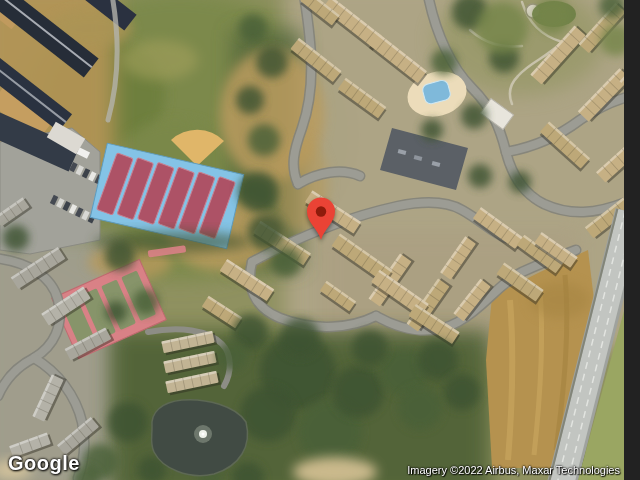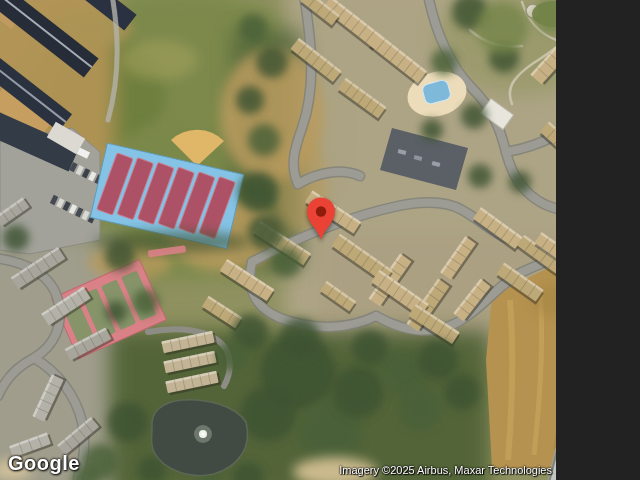--- a/index.html
+++ b/index.html
@@ -1,17 +1,17 @@
 <!DOCTYPE html>
 <html><head>
 <meta charset="utf-8">
 <style>
   html,body{margin:0;padding:0;background:#222;}
   .stage{
-    width:556px;height:480px;position:relative;overflow:hidden;
+    width:624px;height:480px;position:relative;overflow:hidden;
     background:#8f9160;font-family:"Liberation Sans",sans-serif;
   }
   .stage svg.base{position:absolute;left:0;top:0;display:block;}
   .pin{
     position:absolute;width:30px;height:44px;z-index:40;
     filter:drop-shadow(0 2px 2px rgba(0,0,0,.45));
   }
   .google-logo{
     position:absolute;left:8px;bottom:5px;z-index:50;
     color:#fff;font-size:20px;font-weight:bold;letter-spacing:.5px;
@@ -648,14 +648,14 @@
     </g>
   </svg>
 
   <svg class="pin" viewBox="0 0 30 44" id="pin" style="left: 306px; top: 197px;">
     <path d="M15,43 C12,32 1,25.5 1,14.5 A14,14 0 1 1 29,14.5 C29,25.5 18,32 15,43 Z" fill="#EA4335"></path>
     <circle cx="15" cy="14.5" r="5.2" fill="#8E1B0B"></circle>
   </svg>
 
   <div class="google-logo">Google</div>
 
-  <div class="attribution">Imagery ©2025 Airbus, Maxar Technologies</div>
+  <div class="attribution">Imagery ©2022 Airbus, Maxar Technologies</div>
 </div>
 
 </body></html>

